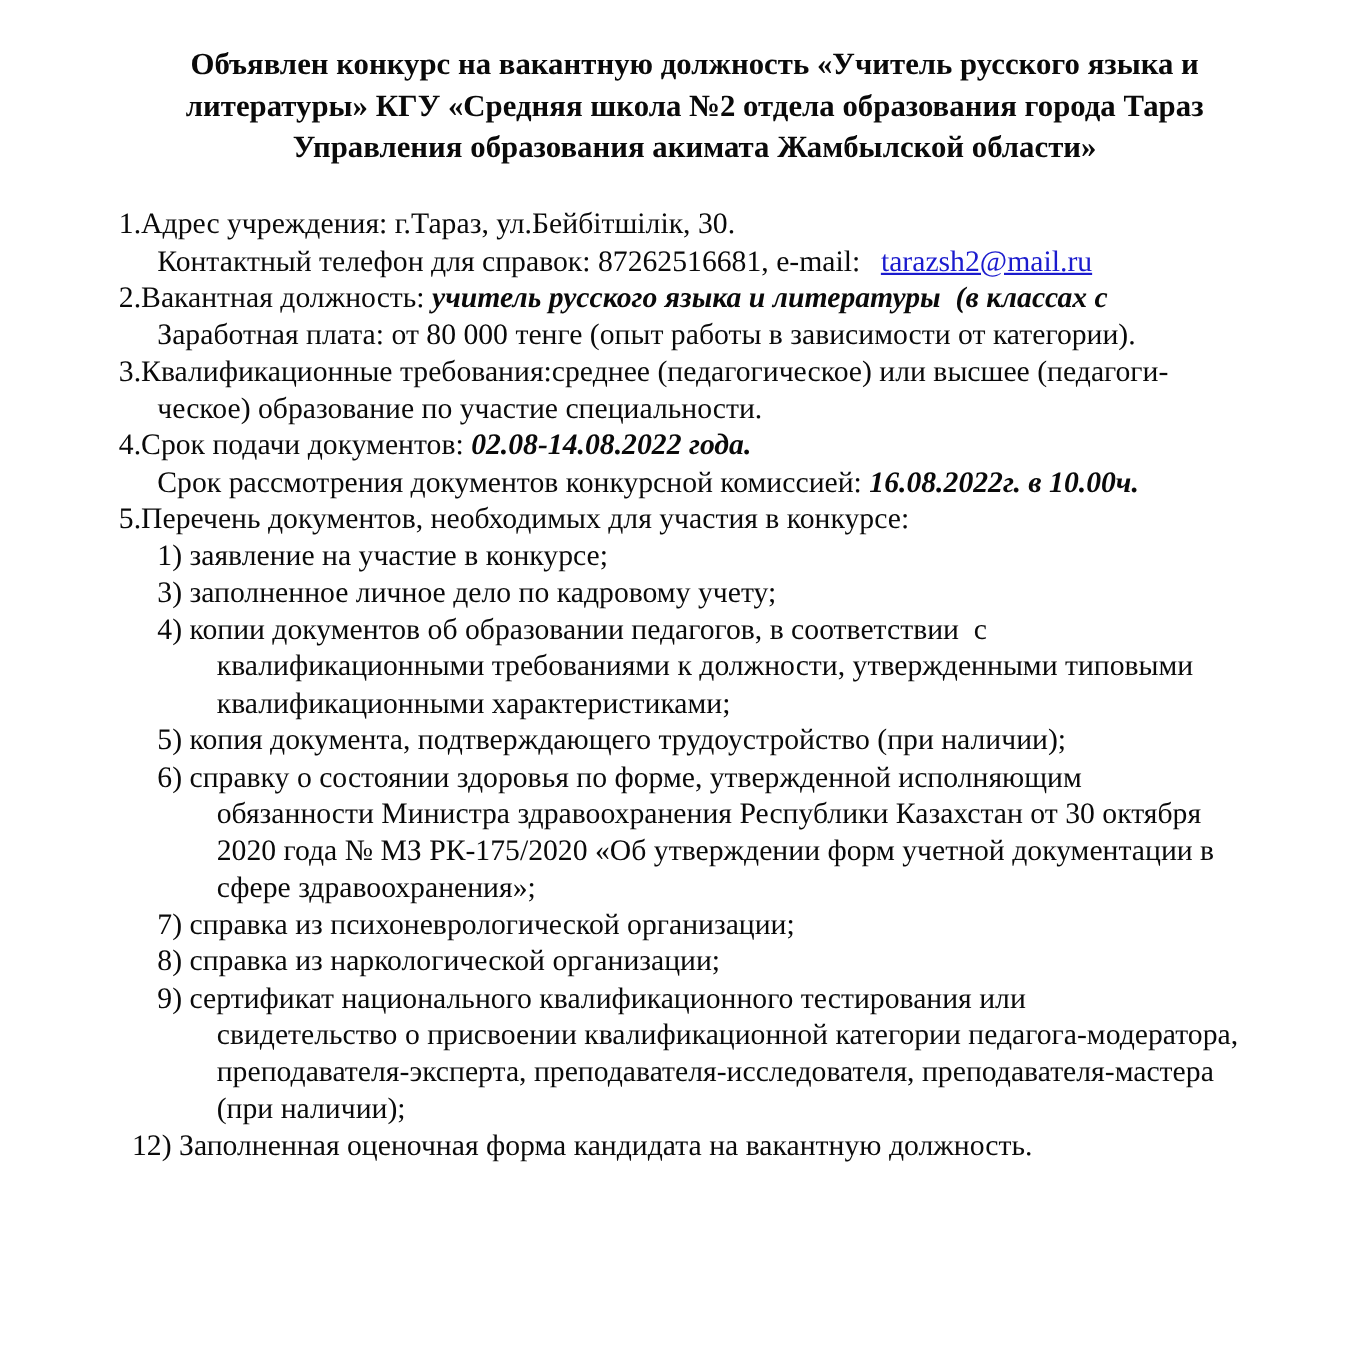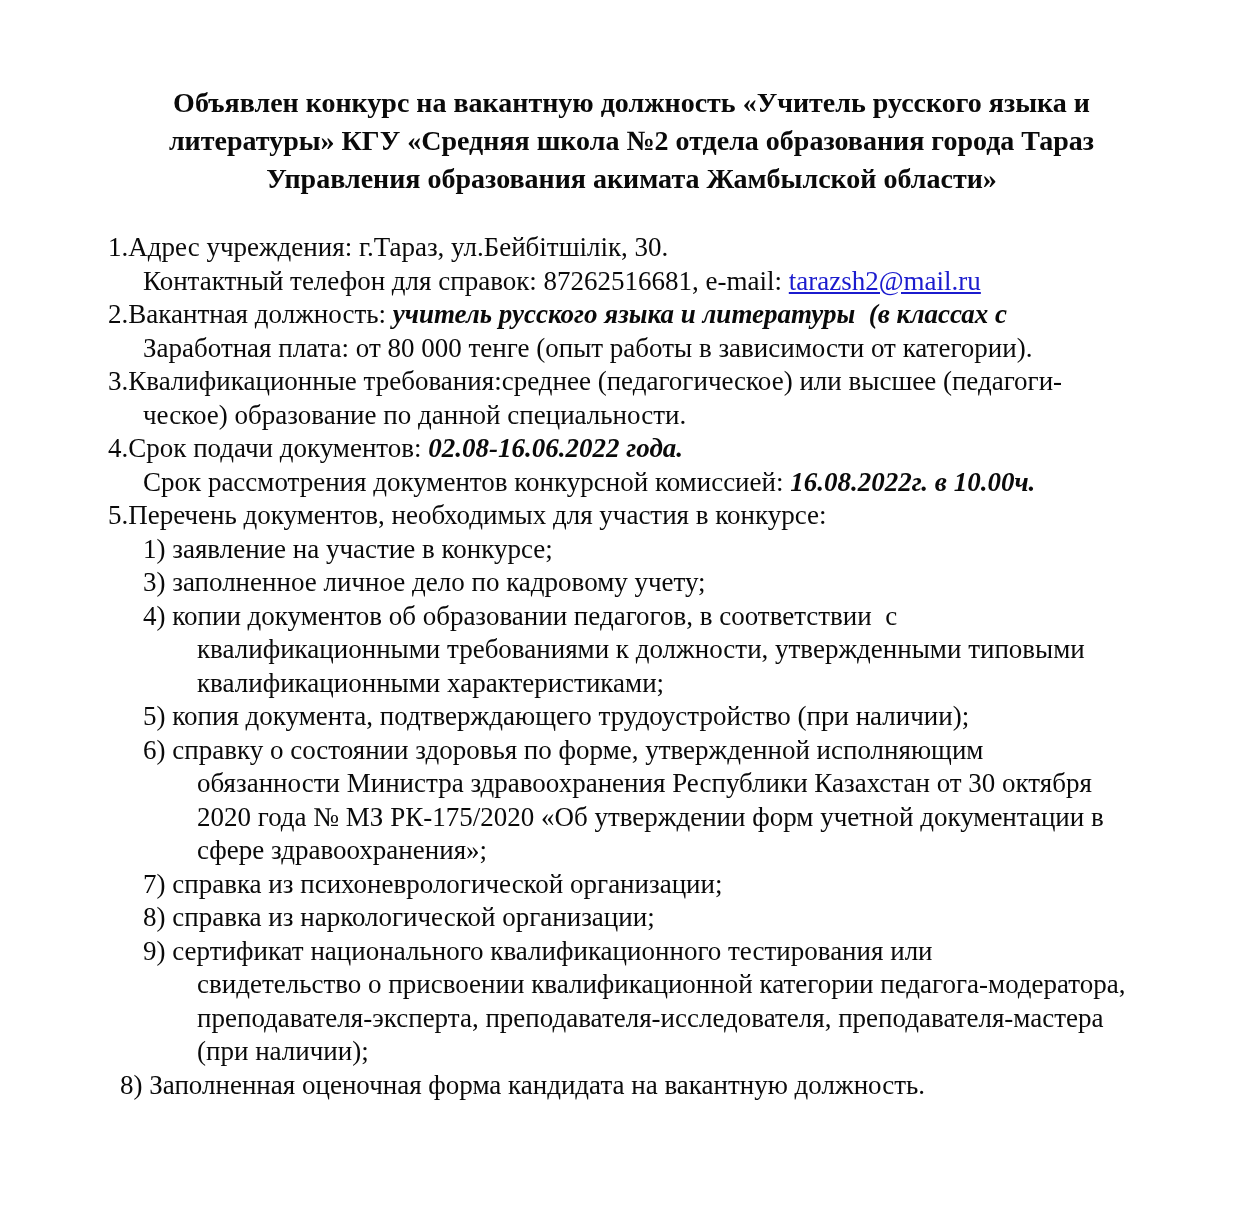--- a/index.html
+++ b/index.html
@@ -10,21 +10,21 @@
     background: #ffffff;
   }
   body {
     width: 1241px;
     height: 1227px;
     overflow: hidden;
   }
   .page {
     width: 1241px;
     height: 1227px;
-    padding: 84px 86px 0 108px;
+    padding: 40px 86px 0 108px;
     font-family: "Liberation Serif", "DejaVu Serif", serif;
     font-size: 27px;
     color: var(--text-color);
   }
   .title {
     margin: 0 0 33px 0;
     font-size: 28px;
     font-weight: bold;
     text-align: center;
     line-height: 38px;
@@ -37,52 +37,53 @@
   .l-item    { margin-left: 0; }
   .l-cont    { margin-left: 35px; }
   .l-sub     { margin-left: 35px; }
   .l-subcont { margin-left: 89px; }
   .l-sub10   { margin-left: 12px; }
   .b { font-weight: bold; font-style: italic; }
   a.email-link {
     color: var(--link-color);
     text-decoration: underline;
     cursor: pointer;
+    margin-left: 12px;
   }
 </style>
 </head>
 <body>
 
 <div class="page">
   <h1 class="title">
     <span class="title-line">Объявлен конкурс на вакантную должность «Учитель русского языка и</span>
     <span class="title-line">литературы» КГУ «Средняя школа №2 отдела образования города Тараз</span>
     <span class="title-line">Управления образования акимата Жамбылской области»</span>
   </h1>
   <div class="doc-body" id="doc-body">
       <div class="body-line l-item"><span class="">1.Адрес учреждения: г.Тараз, ул.Бейбітшілік, 30.</span></div>
       <div class="body-line l-cont"><span class="">Контактный телефон для справок: 87262516681, e-mail: </span><a class="email-link" href="mailto:tarazsh2@mail.ru">tarazsh2@mail.ru</a></div>
       <div class="body-line l-item"><span class="">2.Вакантная должность: </span><span class="b">учитель русского языка и литературы  (в классах с</span></div>
       <div class="body-line l-cont"><span class="">Заработная плата: от 80 000 тенге (опыт работы в зависимости от категории).</span></div>
       <div class="body-line l-item"><span class="">3.Квалификационные требования:среднее (педагогическое) или высшее (педагоги-</span></div>
-      <div class="body-line l-cont"><span class="">ческое) образование по данной специальности.</span></div>
-      <div class="body-line l-item"><span class="">4.Срок подачи документов: </span><span class="b">02.08-16.06.2022 года.</span></div>
+      <div class="body-line l-cont"><span class="">ческое) образование по участие специальности.</span></div>
+      <div class="body-line l-item"><span class="">4.Срок подачи документов: </span><span class="b">02.08-14.08.2022 года.</span></div>
       <div class="body-line l-cont"><span class="">Срок рассмотрения документов конкурсной комиссией: </span><span class="b">16.08.2022г. в 10.00ч.</span></div>
       <div class="body-line l-item"><span class="">5.Перечень документов, необходимых для участия в конкурсе:</span></div>
       <div class="body-line l-sub"><span class="">1) заявление на участие в конкурсе;</span></div>
       <div class="body-line l-sub"><span class="">3) заполненное личное дело по кадровому учету;</span></div>
       <div class="body-line l-sub"><span class="">4) копии документов об образовании педагогов, в соответствии  с</span></div>
       <div class="body-line l-subcont"><span class="">квалификационными требованиями к должности, утвержденными типовыми</span></div>
       <div class="body-line l-subcont"><span class="">квалификационными характеристиками;</span></div>
       <div class="body-line l-sub"><span class="">5) копия документа, подтверждающего трудоустройство (при наличии);</span></div>
       <div class="body-line l-sub"><span class="">6) справку о состоянии здоровья по форме, утвержденной исполняющим</span></div>
       <div class="body-line l-subcont"><span class="">обязанности Министра здравоохранения Республики Казахстан от 30 октября</span></div>
       <div class="body-line l-subcont"><span class="">2020 года № МЗ РК-175/2020 «Об утверждении форм учетной документации в</span></div>
       <div class="body-line l-subcont"><span class="">сфере здравоохранения»;</span></div>
       <div class="body-line l-sub"><span class="">7) справка из психоневрологической организации;</span></div>
       <div class="body-line l-sub"><span class="">8) справка из наркологической организации;</span></div>
       <div class="body-line l-sub"><span class="">9) сертификат национального квалификационного тестирования или</span></div>
       <div class="body-line l-subcont"><span class="">свидетельство о присвоении квалификационной категории педагога-модератора,</span></div>
       <div class="body-line l-subcont"><span class="">преподавателя-эксперта, преподавателя-исследователя, преподавателя-мастера</span></div>
       <div class="body-line l-subcont"><span class="">(при наличии);</span></div>
-      <div class="body-line l-sub10"><span class="">8) Заполненная оценочная форма кандидата на вакантную должность.</span></div>
+      <div class="body-line l-sub10"><span class="">12) Заполненная оценочная форма кандидата на вакантную должность.</span></div>
     </div>
 </div>
 
 </body></html>

